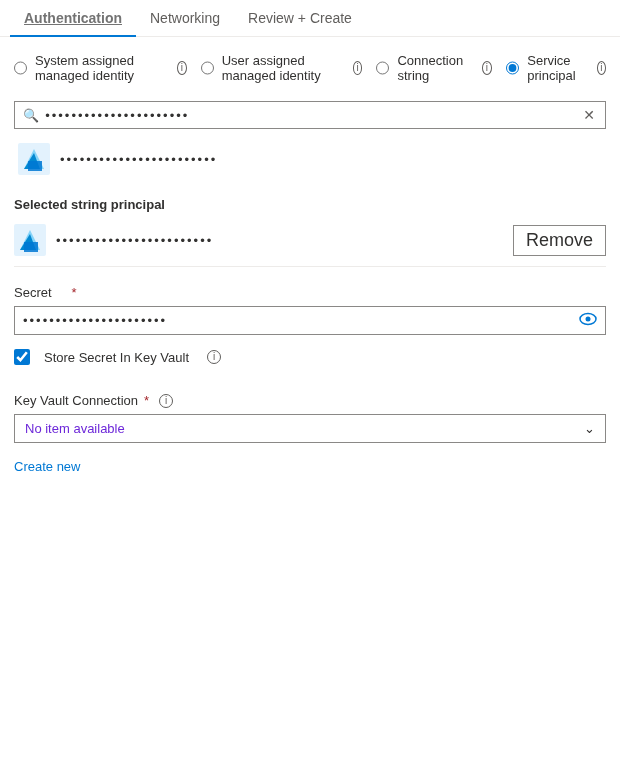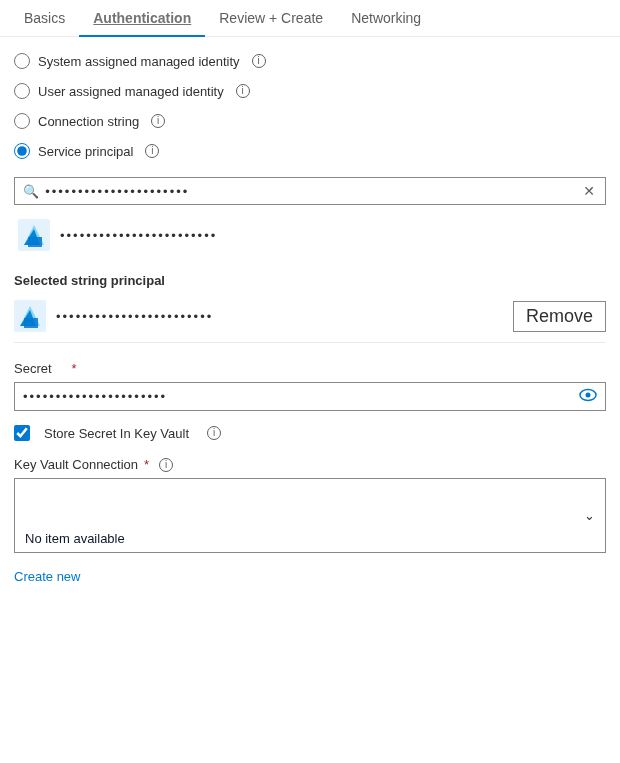--- a/index.html
+++ b/index.html
@@ -55,21 +55,20 @@
       margin-bottom: 18px;
     }
     .description a {
       color: #0078d4;
       text-decoration: none;
     }
 
     
     .radio-group {
       display: flex;
-      flex-direction: column;
       gap: 14px;
       margin-bottom: 18px;
     }
     .radio-item {
       display: flex;
       align-items: center;
       gap: 8px;
       cursor: pointer;
     }
     .radio-item input[type="radio"] {
@@ -230,43 +229,42 @@
     .checkbox-label {
       font-size: 13px;
       color: #323130;
     }
 
     
     .kv-label-row {
       display: flex;
       align-items: center;
       gap: 6px;
-      margin-top: 16px;
+      margin-top: 28px;
       margin-bottom: 6px;
     }
     .kv-label {
       font-size: 13px;
       color: #323130;
       font-weight: 400;
     }
 
     
     .dropdown-wrap {
       display: flex;
       align-items: center;
       border: 1px solid #8a8886;
       padding: 6px 10px;
       background: #fff;
       cursor: pointer;
     }
     .dropdown-value {
       flex: 1;
       font-size: 13px;
-      color: #0f172a;
-      margin-top: 46px;
+      color: #6d28d9;
     }
     .chevron-icon {
       color: #323130;
       font-size: 13px;
     }
 
     
     .create-new-link {
       display: inline-block;
       color: #0078d4;
@@ -279,24 +277,23 @@
     
     .azure-sp-icon {
       width: 32px;
       height: 32px;
     }
   </style>
 </head>
 <body>
 
 <nav class="tabs">
-  <a class="tab">Basics</a>
   <a class="tab active">Authentication</a>
+  <a class="tab">Networking</a>
   <a class="tab">Review + Create</a>
-  <a class="tab">Networking</a>
 </nav>
 
 <div class="content">
 
   
 
   
   <div class="radio-group">
 
     <label class="radio-item">

